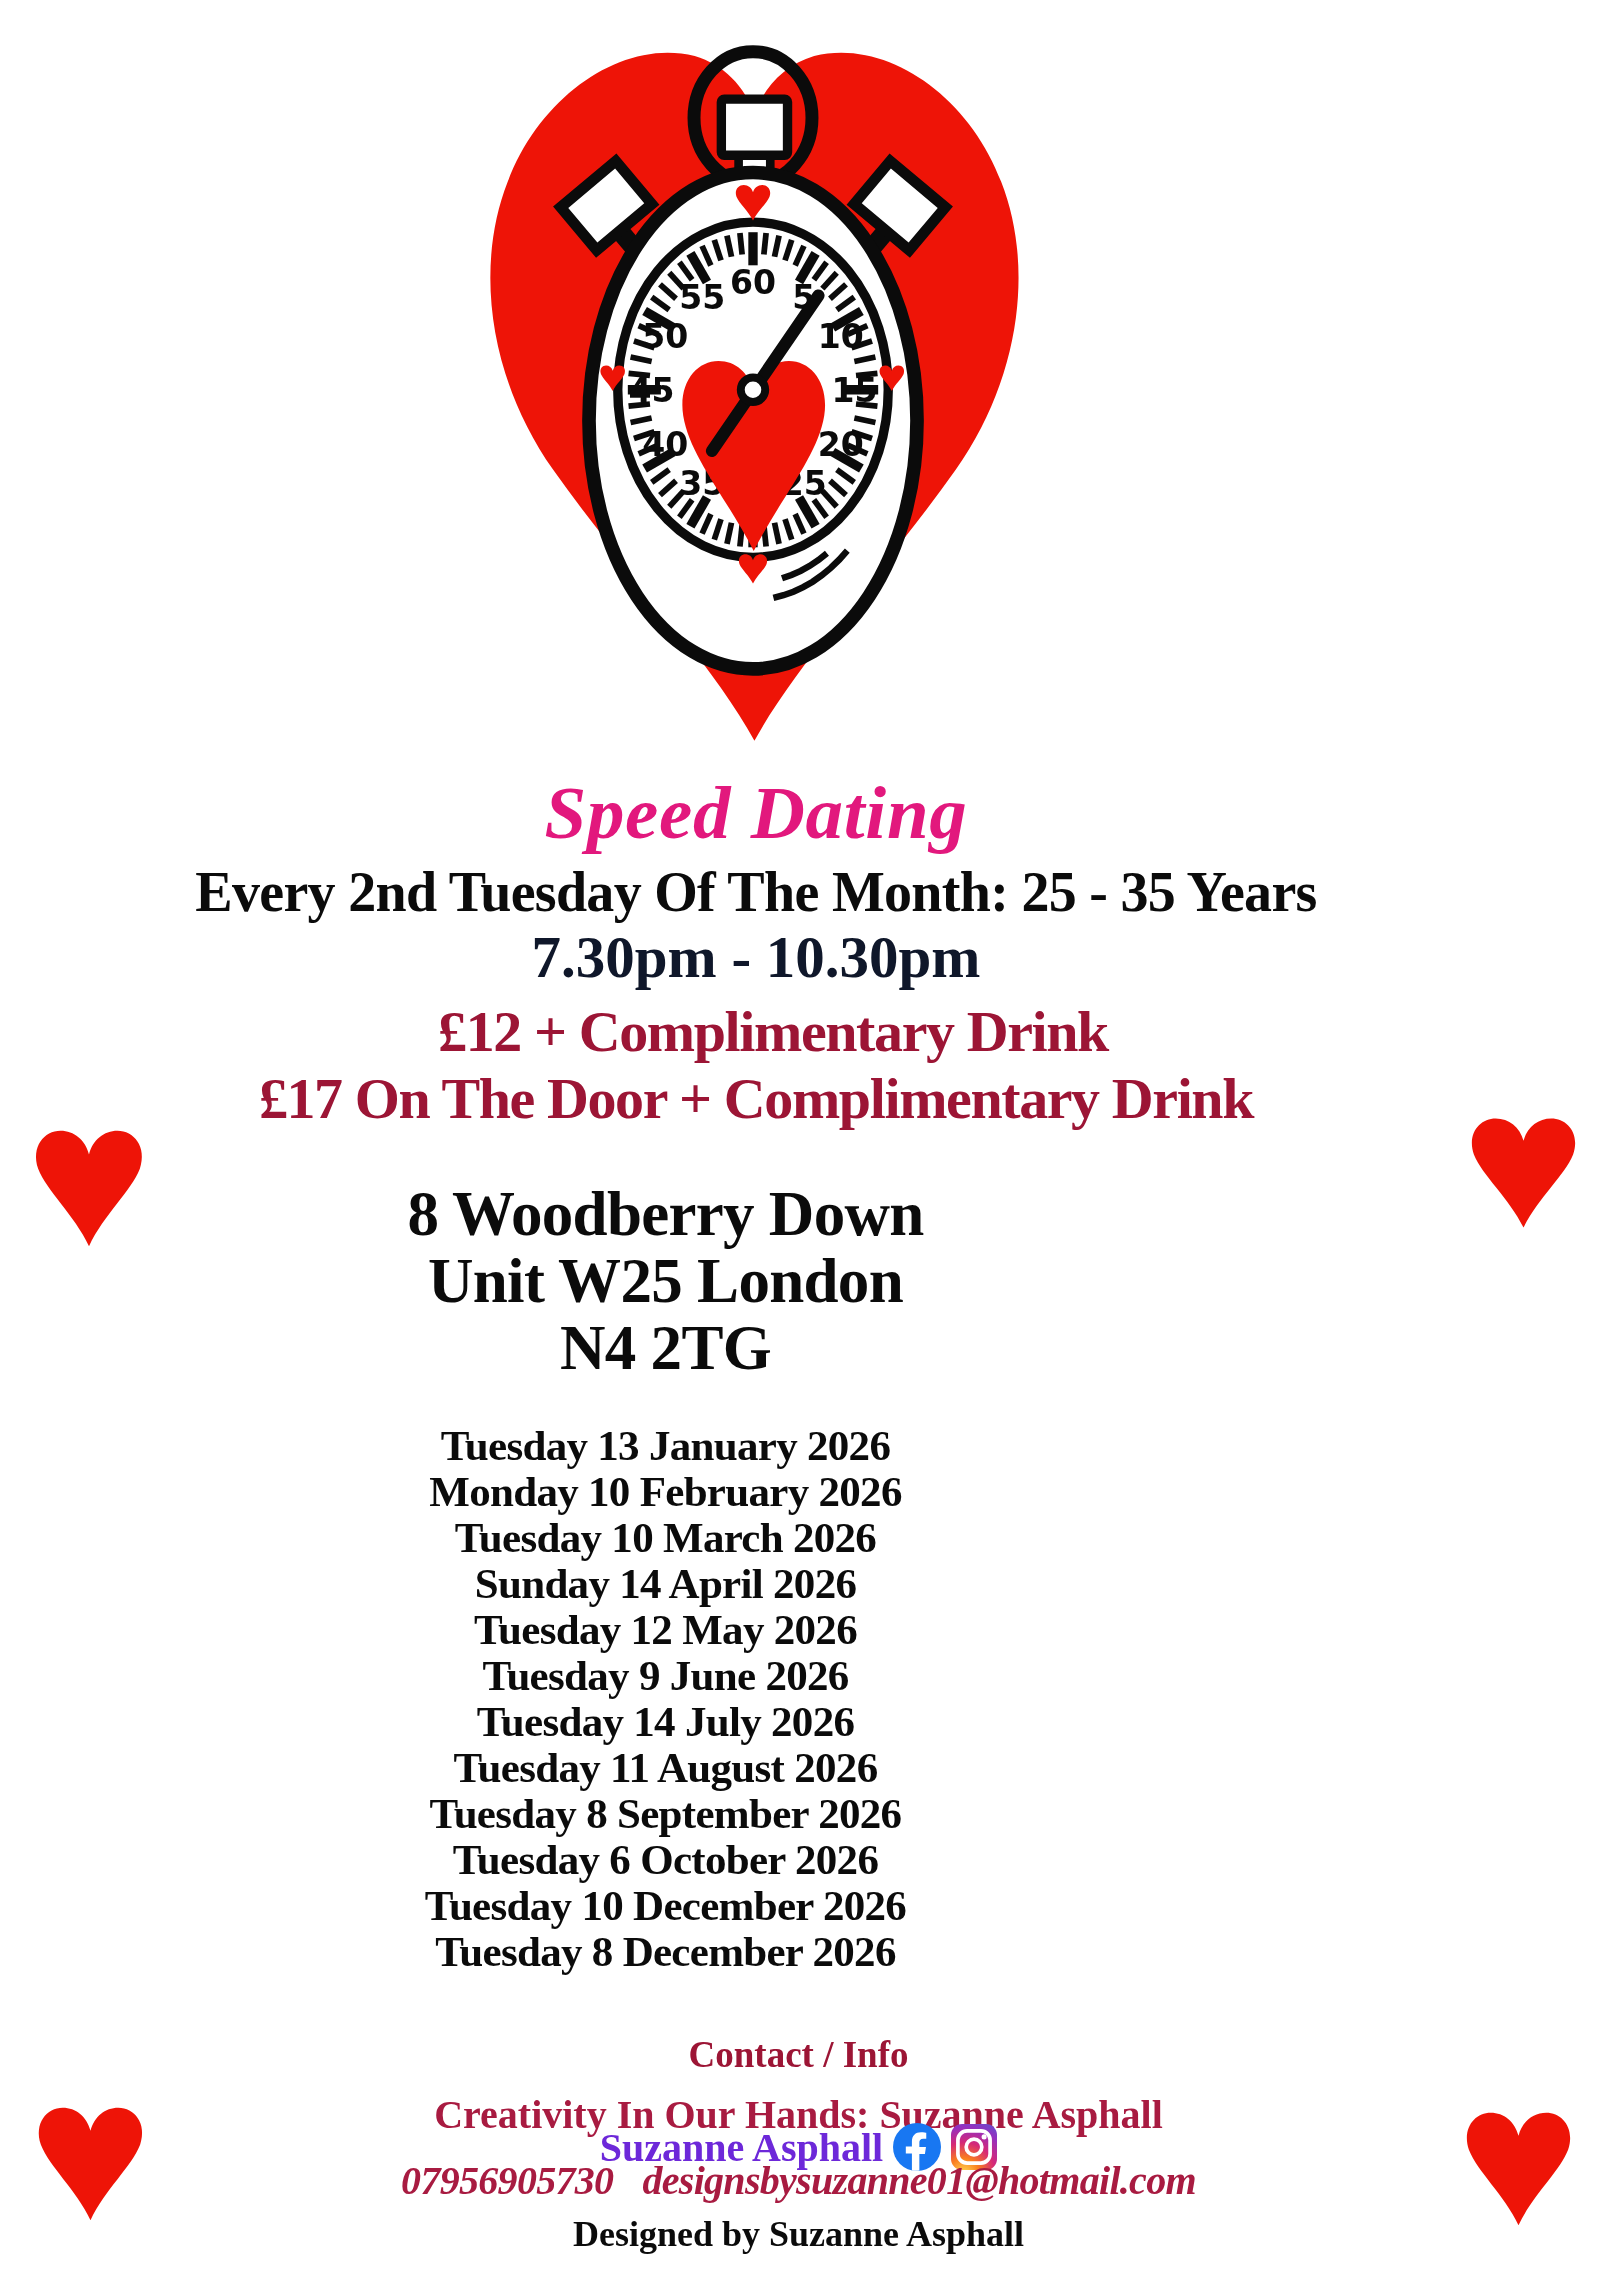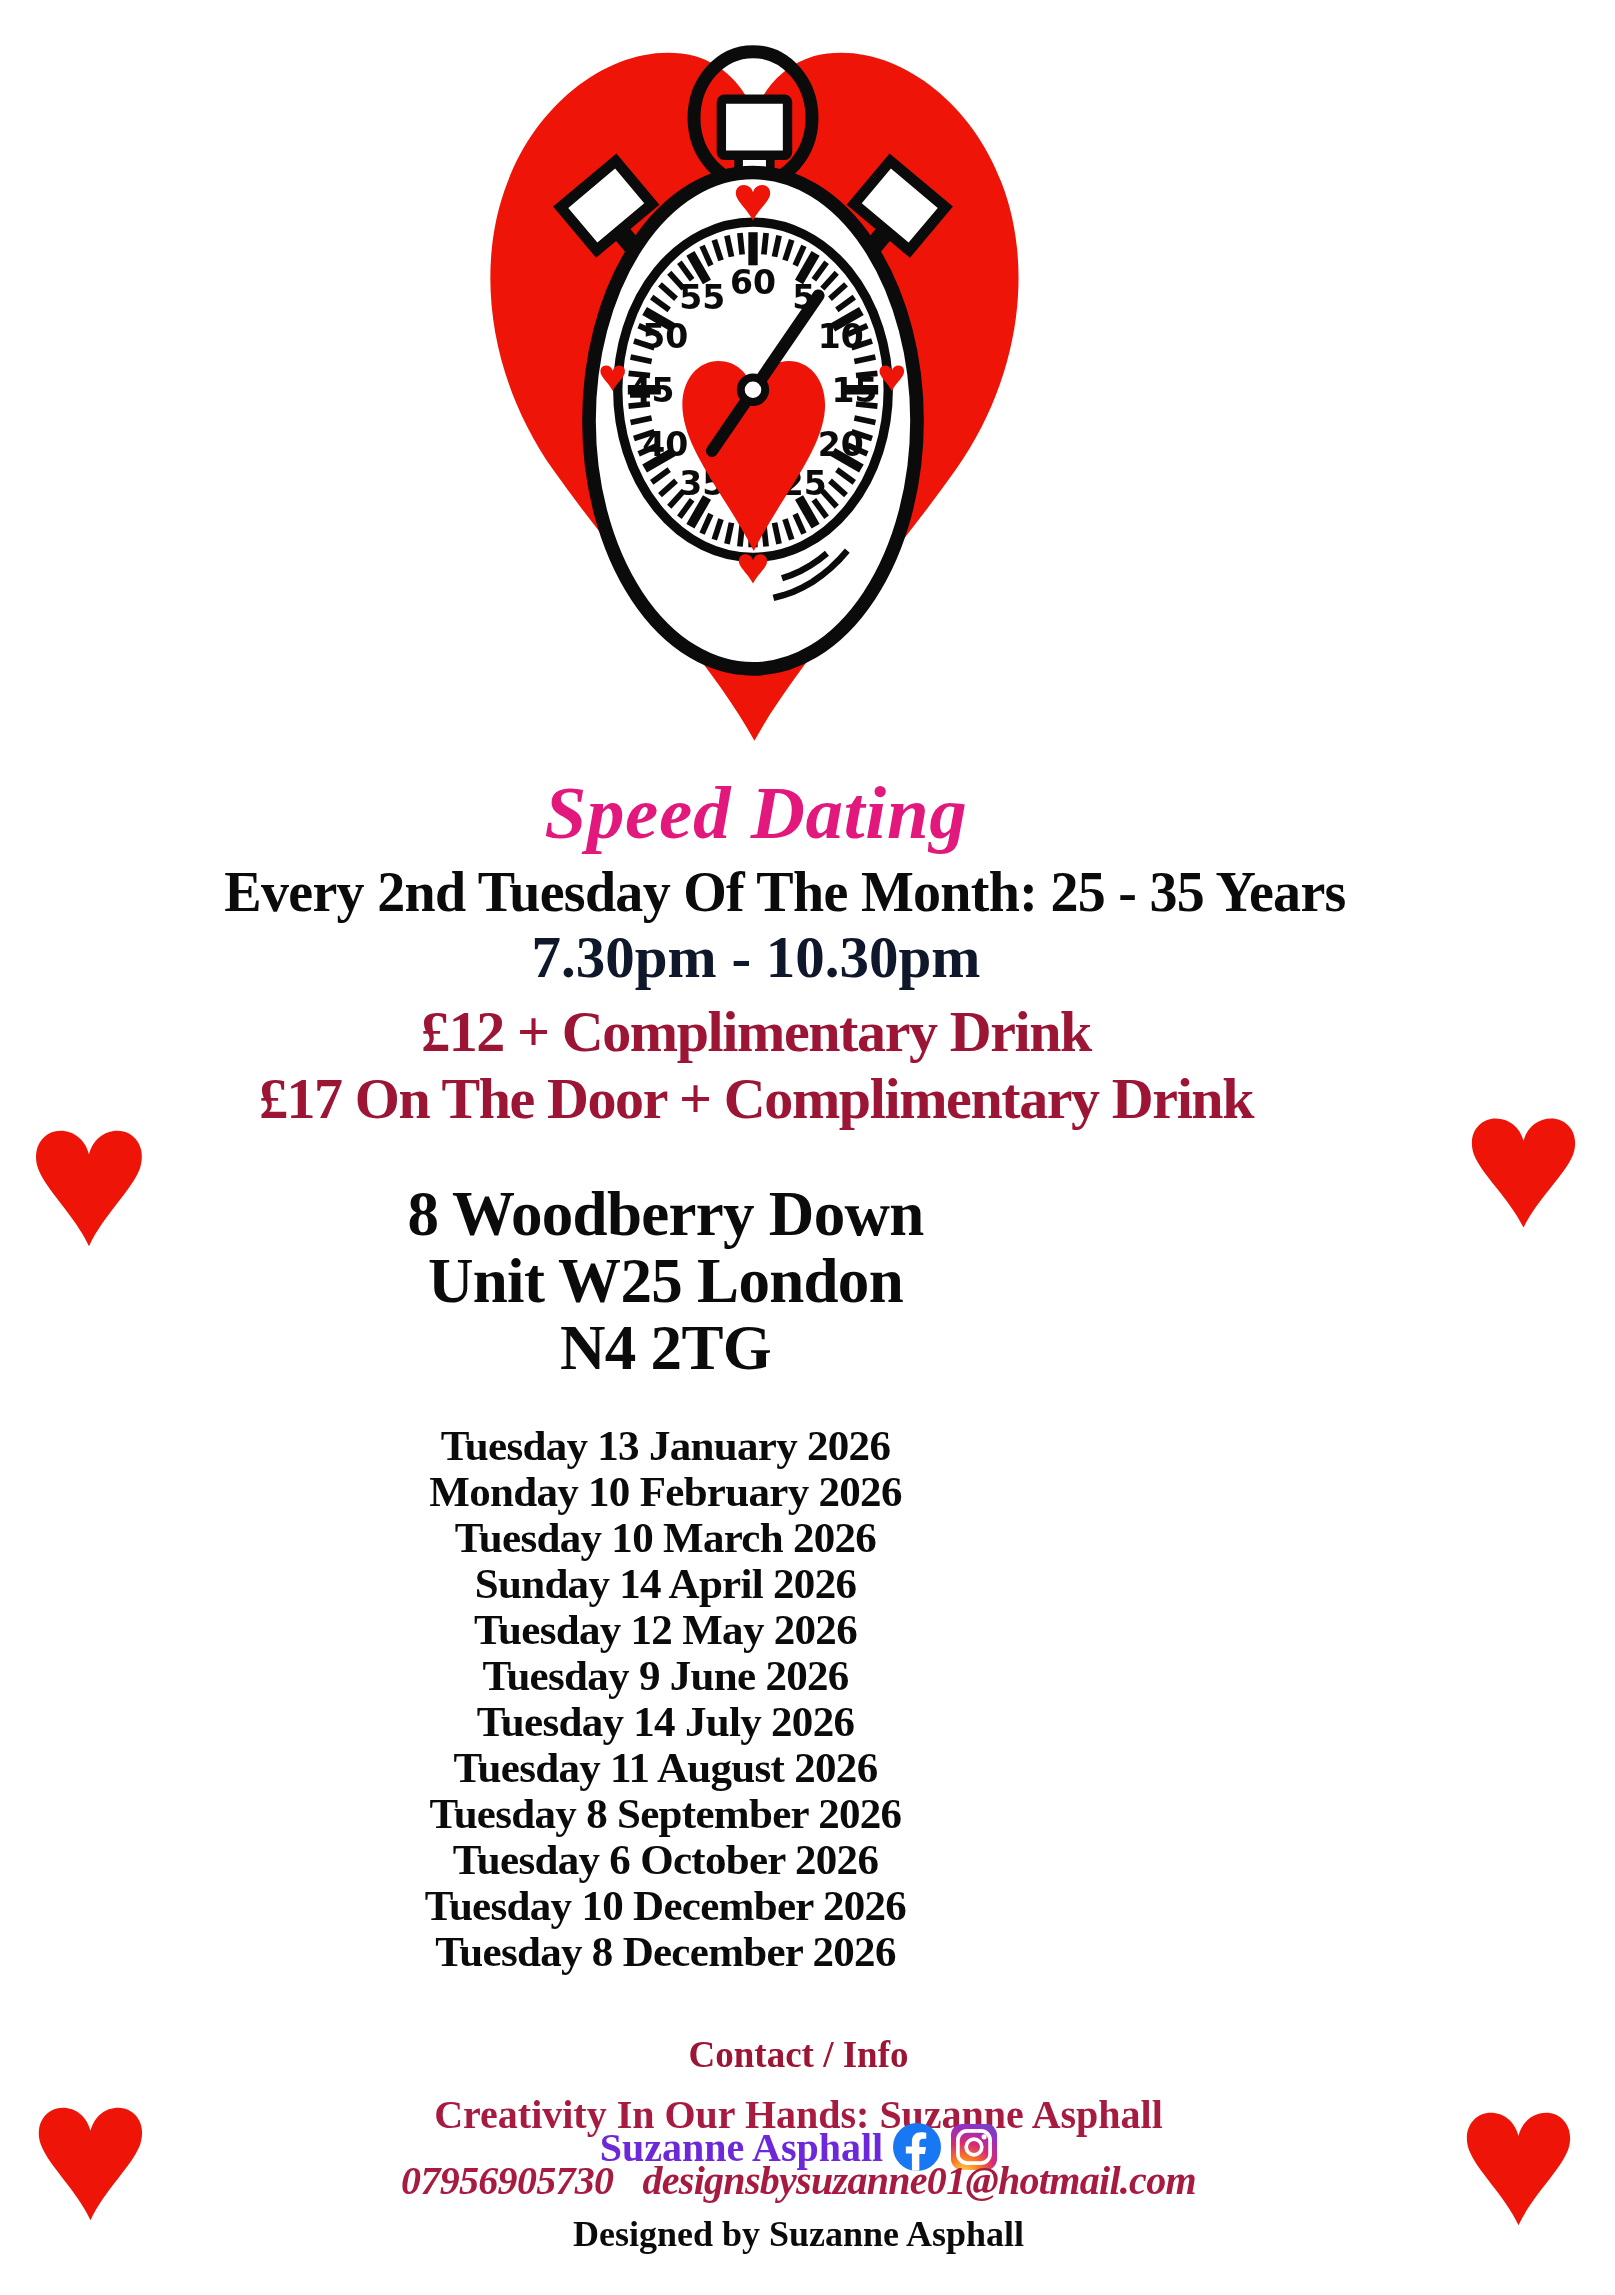--- a/index.html
+++ b/index.html
@@ -5,23 +5,23 @@
   html,body{margin:0;padding:0;background:#ffffff;}
   .page{position:relative;width:1615px;height:2295px;background:#ffffff;overflow:hidden;
         font-family:"Liberation Serif", serif;font-weight:bold;}
   .line{position:absolute;text-align:center;white-space:nowrap;}
   
   .c-header{left:0;width:1512px;}
   .c-mid{left:0;width:1331px;}
   .c-contact{left:0;width:1565px;padding-left:16px;}
 
   .title{top:770px;font-size:75px;font-style:italic;color:#E2187D;letter-spacing:0.7px;}
-  .schedule{top:860px;font-size:56px;color:#0b0b0b;letter-spacing:-0.7px;margin-left:29px;}
+  .schedule{top:860px;font-size:56px;color:#0b0b0b;letter-spacing:-0.7px;}
   .time{top:923px;font-size:59px;color:#0f172a;}
-  .price1{top:998px;font-size:58px;color:#9C1535;letter-spacing:-1.4px;}
+  .price1{top:998px;font-size:58px;color:#9C1535;letter-spacing:-1.4px;padding-left:17px;}
   .price2{top:1065px;font-size:58px;color:#9C1535;letter-spacing:-1.4px;}
 
   .venue{top:1181px;font-size:63px;color:#0b0b0b;line-height:67px;letter-spacing:-0.7px;}
   .dates{top:1423px;font-size:43px;color:#0b0b0b;line-height:46px;letter-spacing:-0.7px;}
 
   .contact-heading{top:2033px;font-size:37px;color:#9C1535;}
   .organiser{top:2091px;font-size:40px;color:#A81B41;}
   .name-row{top:2123px;font-size:40px;color:#6d28d9;display:flex;justify-content:center;align-items:center;gap:10px;}
   .name-row .icon{display:inline-block;line-height:0;}
   .phone-email{top:2157px;font-size:40px;color:#A81B41;letter-spacing:-0.7px;font-style:italic;}

